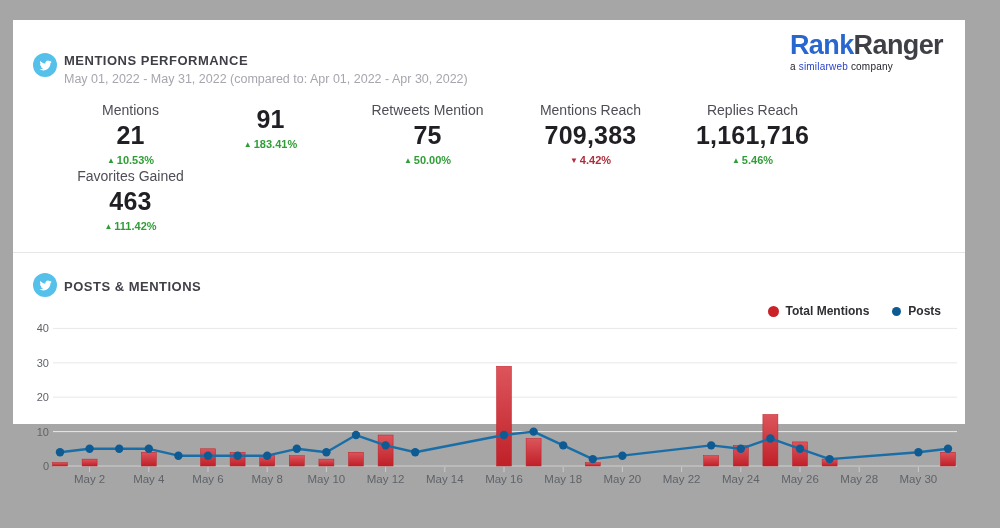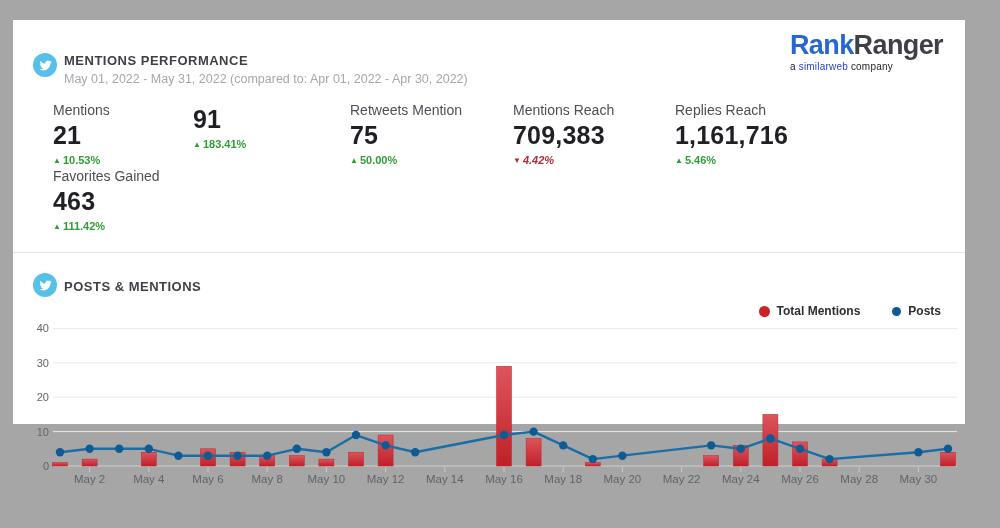--- a/index.html
+++ b/index.html
@@ -20,34 +20,34 @@
     display:flex;align-items:center;justify-content:center;}
   .icon-performance{left:20px;top:33px;}
   .icon-posts{left:20px;top:253px;}
   .header-block{position:absolute;left:51px;}
   .header-performance{top:33px;}
   .header-posts{top:259px;}
   .sec-title{font-size:13px;font-weight:bold;color:#3f3f47;letter-spacing:0.5px;}
   .sec-sub{font-size:12.5px;color:#a6a6ae;margin-top:4px;}
 
   
-  .stat{position:absolute;width:155px;}
+  .stat{position:absolute;width:155px;text-align:center;}
   .stat-label{font-size:14px;color:#4e4e56;}
   .stat-value{font-size:25px;font-weight:bold;color:#1f1f24;margin-top:3px;letter-spacing:0.2px;}
   .stat-change{font-size:11px;font-weight:bold;margin-top:4px;}
   .stat-change.up{color:#2f9e36;}
-  .stat-change.down{color:#b02c3c;font-style:italic;}
+  .stat-change.down{color:#b02c3c;}
   .arrow{font-size:8px;vertical-align:1px;margin-right:2px;}
   .s0{left:40px;top:82px}.s1{left:180px;top:82px}.s2{left:337px;top:82px}
   .s3{left:500px;top:82px}.s4{left:662px;top:82px}.s5{left:40px;top:148px}
 
   .divider{position:absolute;left:0;top:232px;width:100%;height:1px;background:#e6e6e6;}
 
   
-  .legend{position:absolute;top:284px;right:24px;display:flex;gap:32px;align-items:center;}
+  .legend{position:absolute;top:284px;right:24px;display:flex;gap:23px;align-items:center;}
   .legend-item{display:flex;align-items:center;gap:7px;font-size:12px;font-weight:bold;color:#2e2e33;cursor:pointer;}
   .dot{border-radius:50%;display:inline-block;}
   .dot-red{width:11px;height:11px;background:#cc2127;}
   .dot-blue{width:9px;height:9px;background:#0e5b94;}
 
   #chart-svg{position:absolute;left:0;top:280px;}
 </style>
 </head>
 <body>
 

